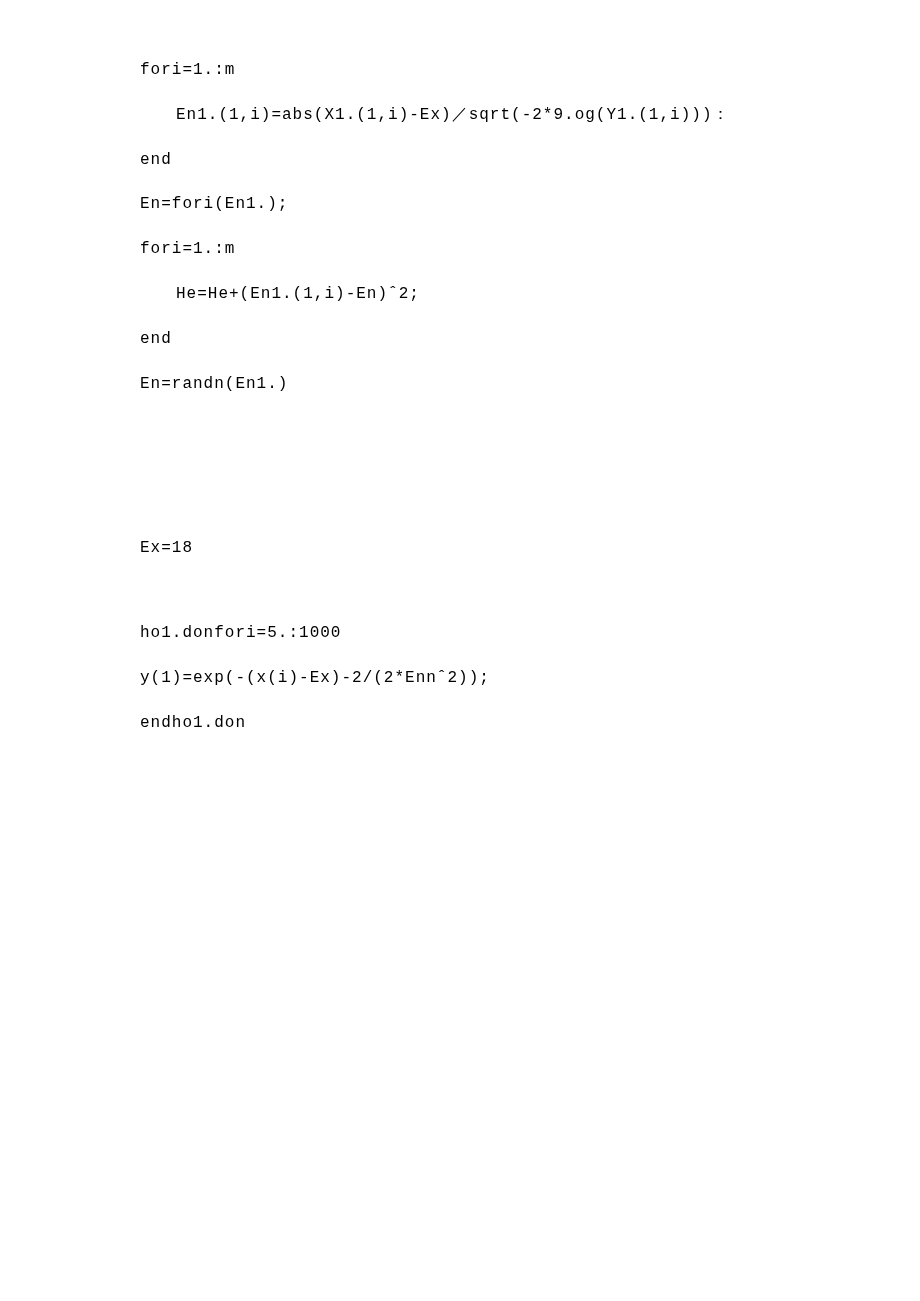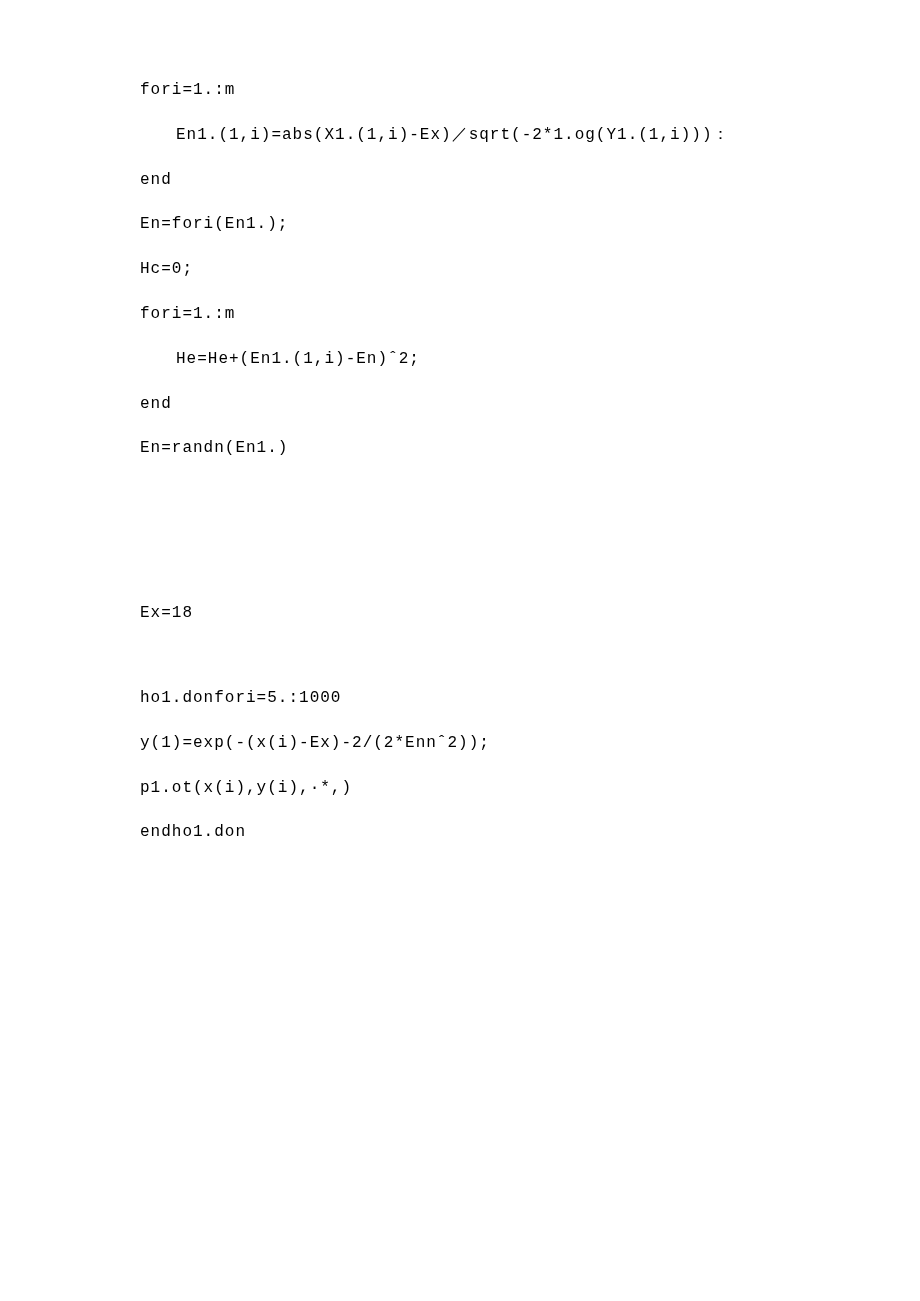--- a/index.html
+++ b/index.html
@@ -7,44 +7,42 @@
     padding: 0;
     background: #ffffff;
     font-family: "Courier New", Courier, monospace;
     font-size: 16px;
     color: #000000;
     width: 920px;
     height: 1301px;
     box-sizing: border-box;
   }
   .page {
-    padding: 68px 140px 60px 140px;
+    padding: 48px 140px 60px 140px;
     line-height: 2.8;
   }
   .code-line {
     white-space: pre;
     letter-spacing: 1px;
   }
   .indent {
     padding-left: 36px;
   }
 </style>
 </head>
 <body>
 
 <div class="page">
   <div class="code-line">fori=1.:m</div>
-  <div class="code-line indent">En1.(1,i)=abs(X1.(1,i)-Ex)／sqrt(-2*1.og(Y1.(1,i)))：</div>
+  <div class="code-line indent">En1.(1,i)=abs(X1.(1,i)-Ex)／sqrt(-2*9.og(Y1.(1,i)))：</div>
   <div class="code-line">end</div>
   <div class="code-line">En=fori(En1.);</div>
-  <div class="code-line">Hc=0;</div>
   <div class="code-line">fori=1.:m</div>
   <div class="code-line indent">He=He+(En1.(1,i)-En)ˆ2;</div>
   <div class="code-line">end</div>
   <div class="code-line">En=randn(En1.)</div>
   <div style="height:120px"></div>
   <div class="code-line">Ex=18</div>
   <div style="height:40px"></div>
   <div class="code-line">ho1.donfori=5.:1000</div>
   <div class="code-line">y(1)=exp(-(x(i)-Ex)-2/(2*Ennˆ2));</div>
-  <div class="code-line">p1.ot(x(i),y(i),·*,)</div>
   <div class="code-line">endho1.don</div>
 </div>
 
 </body></html>

